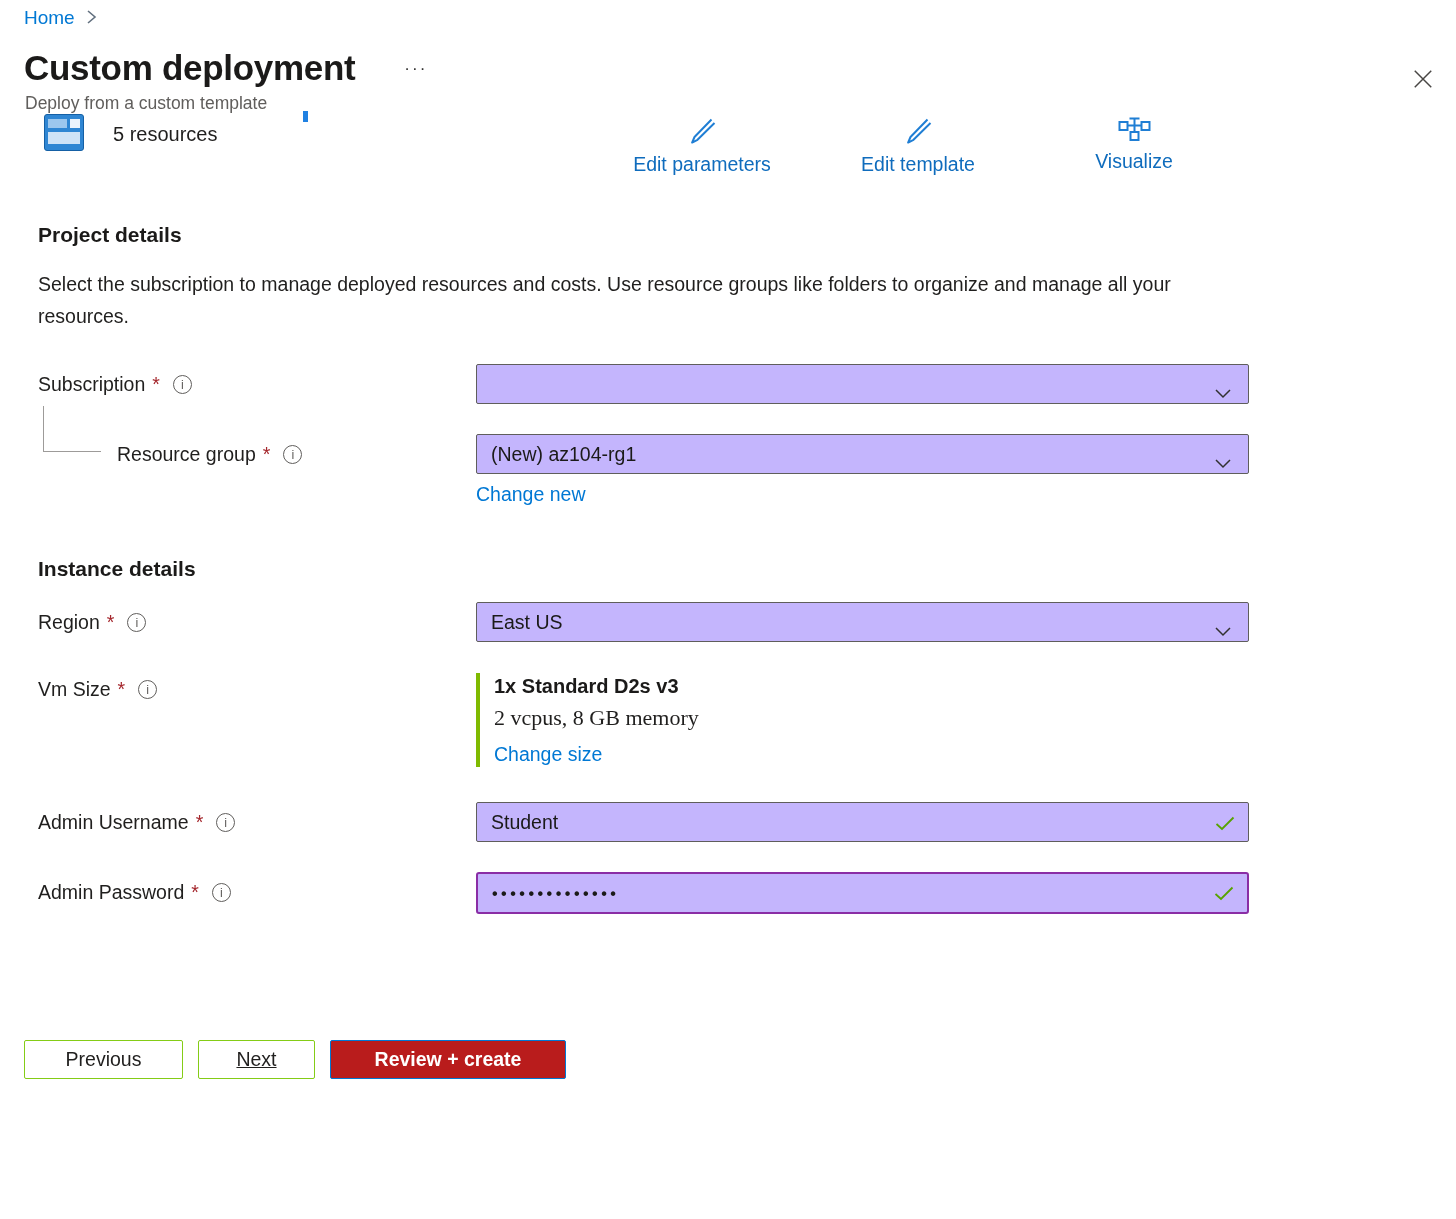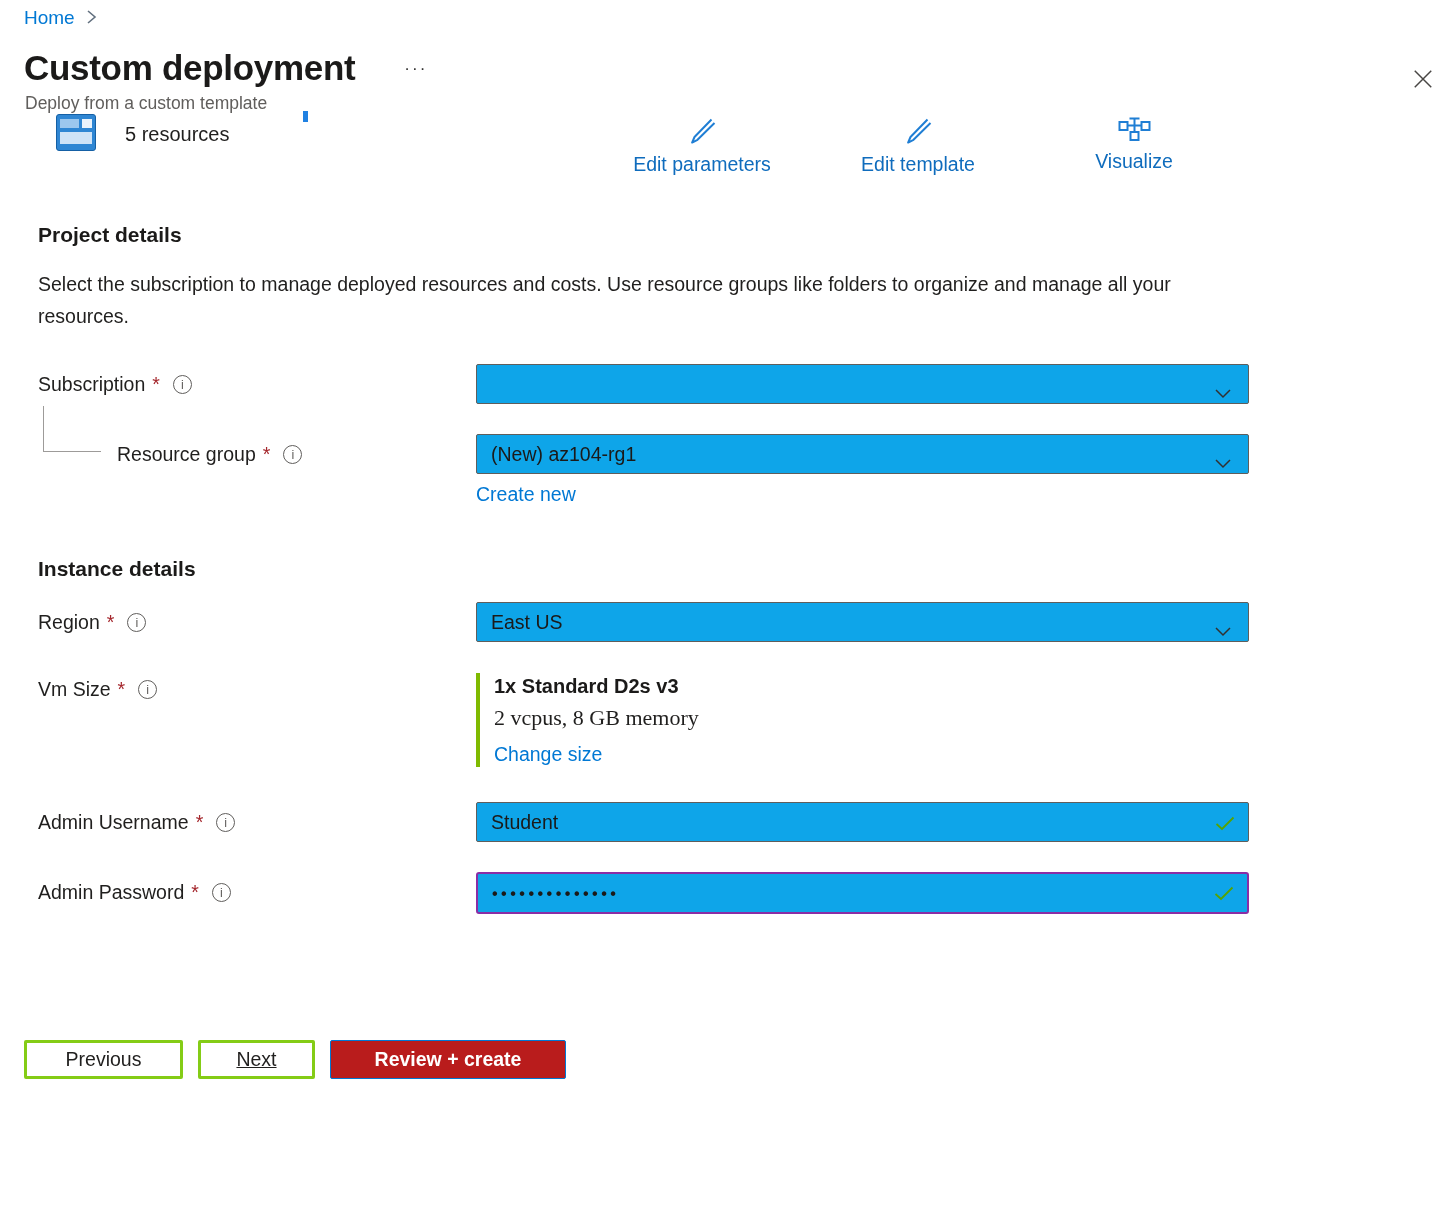--- a/index.html
+++ b/index.html
@@ -22,42 +22,42 @@
   .subtitle { margin:2px 0 0 25px; font-size:17.5px; color:#605e5c; }
 
   
   .banner { margin:26px 2px 0 24px; height:82px; background:#f5f3fa; display:flex; align-items:center; padding-left:31px; cursor:pointer; }
   .rocket { width:27px; height:27px; border-radius:50%; background:#8a2da5; display:flex; align-items:center; justify-content:center; flex:none; }
   .banner-text { margin-left:17px; font-size:20px; color:#201f1e; }
   .banner-arrow { margin-left:15px; margin-top:3px; line-height:0; }
 
   
   .tpl-bar { position:relative; height:78px; }
-  .tpl-left { position:absolute; left:56px; top:0; display:flex; align-items:center; gap:29px; }
+  .tpl-left { position:absolute; left:44px; top:0; display:flex; align-items:center; gap:29px; }
   .res-count { font-size:20px; color:#201f1e; }
   .artifact { position:absolute; left:303px; top:-3px; width:5px; height:11px; background:#2081e2; }
   .actions { position:absolute; left:594px; top:2px; display:flex; }
   .action { width:216px; display:flex; flex-direction:column; align-items:center; cursor:pointer; text-decoration:none; }
   .action-label { margin-top:3px; font-size:19.5px; color:#0f6cbd; }
 
   
   .section-h { margin:30px 0 0 38px; font-size:21px; font-weight:700; color:#1b1a19; line-height:26px; }
   .desc { margin:21px 0 0 38px; width:1148px; font-size:19.5px; line-height:31.5px; color:#201f1e; }
 
   
   .form { padding:0 207px 0 38px; }
   .frow { display:flex; margin-top:30px; }
   .lbl { width:438px; flex:none; padding-top:9px; font-size:19.5px; color:#201f1e; display:flex; align-items:flex-start; }
   .req { color:#a4262c; margin-left:7px; font-size:19.5px; }
   .info { width:19px; height:19px; margin-left:13px; margin-top:2px; border:1.3px solid #605e5c; border-radius:50%;
           display:inline-flex; align-items:center; justify-content:center; color:#605e5c; font-size:12.5px; cursor:pointer; flex:none; }
   .info::before { content:"i"; }
   .ctl { flex:1; position:relative; }
   .dropdown, .textbox {
-    position:relative; height:40px; border:1px solid #5f5e5c; border-radius:2px; background:#0ea5e9;
+    position:relative; height:40px; border:1px solid #5f5e5c; border-radius:2px; background:#c4b5fd;
     display:flex; align-items:center; padding:0 44px 0 14px; font-size:19.5px; color:#1b1a19; cursor:pointer;
   }
   .dropdown .chev { position:absolute; right:17px; top:16px; }
   .check { position:absolute; right:13px; top:13px; line-height:0; }
   .create-new { display:inline-block; margin-top:9px; font-size:19.5px; color:#0078d4; text-decoration:none; cursor:pointer; }
 
   
   .rg-row { position:relative; }
   .connector { position:absolute; left:5px; top:-28px; width:58px; height:46px;
                border-left:1px solid #9d9b99; border-bottom:1px solid #9d9b99; }
@@ -68,21 +68,21 @@
   .vm-title { font-size:20px; font-weight:700; color:#1b1a19; line-height:24px; }
   .vm-sub { margin-top:8px; font-size:22px; color:#201f1e; line-height:24px;font-family:Liberation Serif, serif; }
   .vm-link { display:inline-block; margin-top:12px; font-size:19.5px; color:#0078d4; text-decoration:none; cursor:pointer; line-height:24px; }
 
   .pwd-box { border:2px solid #8a2da5; border-radius:3px; height:42px; }
   .pwd-dots { font-size:16px; font-weight:700; letter-spacing:3.5px; color:#1b1a19; padding-top:2px; }
 
   
   .footer { margin:126px 0 0 24px; display:flex; gap:15px; }
   .btn { height:39px; border-radius:2px; font-family:"Liberation Sans",sans-serif; font-size:19.5px; cursor:pointer; }
-  .btn-secondary { background:#fff; border:3px solid #84cc16; color:#201f1e; }
+  .btn-secondary { background:#fff; border:1px solid #84cc16; color:#201f1e; }
   .btn-primary { background:#b91c1c; border:1px solid #0078d4; color:#fff; font-weight:700; }
   .btn-prev { width:159px; }
   .btn-next { width:117px;text-decoration:underline; }
   .btn-review { width:236px; }
 </style>
 </head>
 <body>
 
 <div class="page">
 
@@ -187,21 +187,21 @@
       </div>
       <div class="ctl">
         <div class="dropdown">
           <span>(New) az104-rg1</span>
           <span class="chev">
             <svg width="16" height="10" viewBox="0 0 16 10">
                 <path d="M1 1l7 7 7-7" fill="none" stroke="#323130" stroke-width="1.5"></path>
               </svg>
           </span>
         </div>
-        <a class="create-new">Create new</a>
+        <a class="create-new">Change new</a>
       </div>
     </div>
 
     <h2 class="section-h" style="margin:50px 0 0 0;">Instance details</h2>
 
     <div class="frow" style="margin-top:20px;">
       <div class="lbl">
         <span>Region</span>
         <span class="req">*</span>
         <span class="info"></span>

